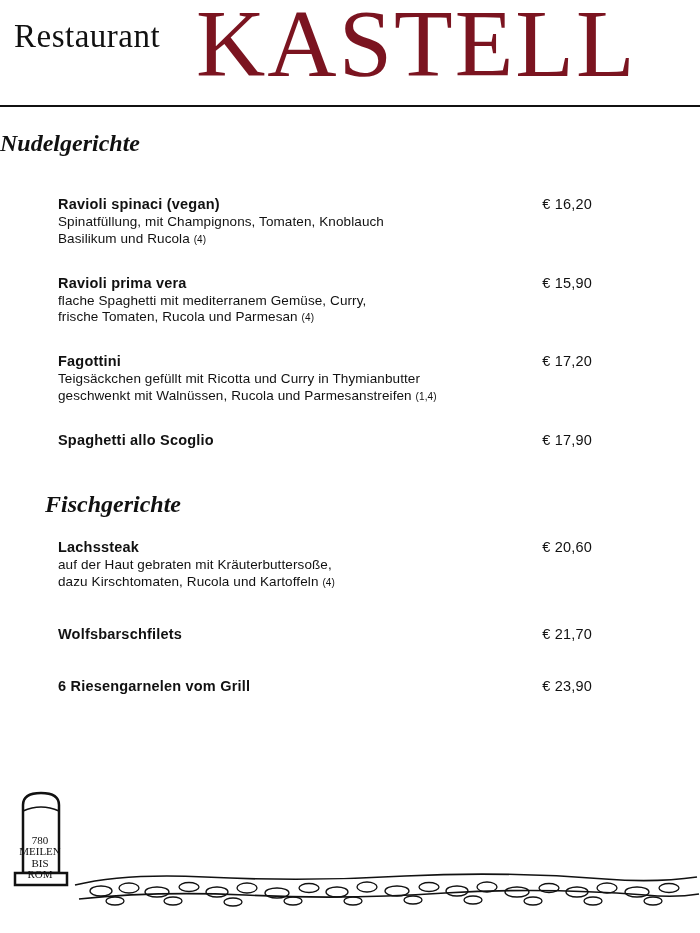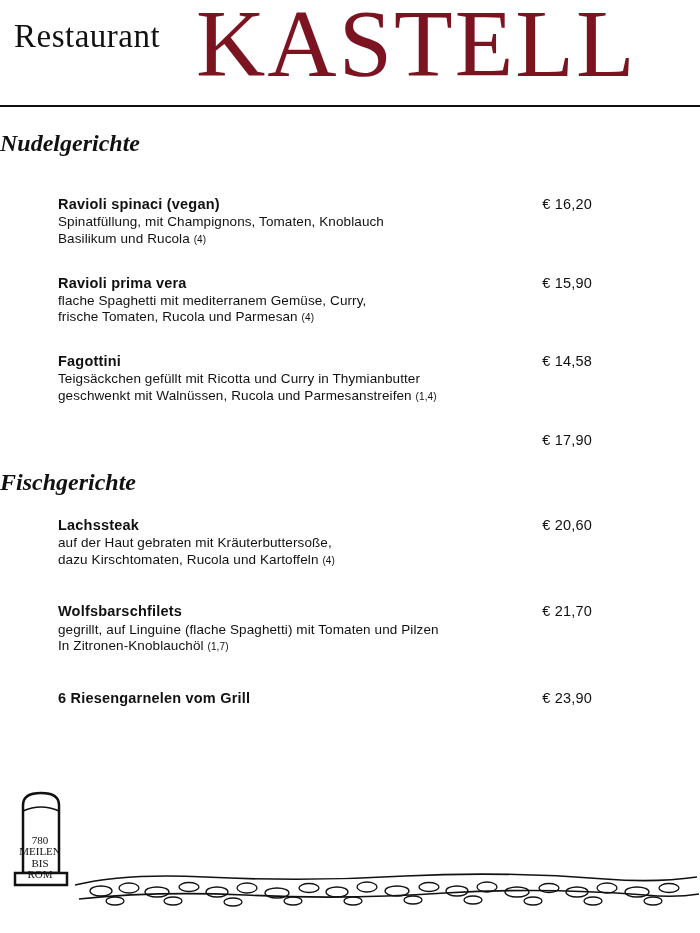--- a/index.html
+++ b/index.html
@@ -55,21 +55,21 @@
   .section-title {
     font-family: "Liberation Serif", serif;
     font-style: italic;
     font-weight: bold;
     font-size: 24px;
     color: #111111;
     text-underline-offset: 4px;
     margin: 0;
   }
   #section-nudel-title { margin-top: 22px; }
-  #section-fisch-title { margin-top: 64px; }
+  #section-fisch-title { margin-top: 42px; padding-left: 45px; }
 
   .items {
     margin: 0;
     padding: 0;
     list-style: none;
   }
   #nudel-items { margin-top: 38px; }
   #fisch-items { margin-top: 20px; }
 
   .menu-item {
@@ -162,44 +162,43 @@
     <div class="item-name">Ravioli prima vera</div>
     <div class="item-desc"><span>flache Spaghetti mit mediterranem Gemüse, Curry,
 frische Tomaten, Rucola und Parmesan</span> <span class="item-allergens">(4)</span></div>
     <div class="item-price">€ 15,90</div>
   </li>
 
   <li class="menu-item">
     <div class="item-name">Fagottini</div>
     <div class="item-desc"><span>Teigsäckchen gefüllt mit Ricotta und Curry in Thymianbutter
 geschwenkt mit Walnüssen, Rucola und Parmesanstreifen</span> <span class="item-allergens">(1,4)</span></div>
-    <div class="item-price">€ 14,58</div>
-  </li>
-
-  <li class="menu-item">
+    <div class="item-price">€ 17,20</div>
+  </li>
+
+  <li class="menu-item">
+    <div class="item-name">Spaghetti allo Scoglio</div>
     <div class="item-price">€ 17,90</div>
   </li>
 
 </ul>
 
 <h2 class="section-title" id="section-fisch-title">Fischgerichte</h2>
 
 <ul class="items" id="fisch-items">
 
   <li class="menu-item">
     <div class="item-name">Lachssteak</div>
     <div class="item-desc"><span>auf der Haut gebraten mit Kräuterbuttersoße,
 dazu Kirschtomaten, Rucola und Kartoffeln</span> <span class="item-allergens">(4)</span></div>
     <div class="item-price">€ 20,60</div>
   </li>
 
   <li class="menu-item">
     <div class="item-name">Wolfsbarschfilets</div>
-    <div class="item-desc"><span>gegrillt, auf Linguine (flache Spaghetti) mit Tomaten und Pilzen
-In Zitronen-Knoblauchöl</span> <span class="item-allergens">(1,7)</span></div>
     <div class="item-price">€ 21,70</div>
   </li>
 
   <li class="menu-item">
     <div class="item-name">6 Riesengarnelen vom Grill</div>
     <div class="item-price">€ 23,90</div>
   </li>
 
 </ul>
 

